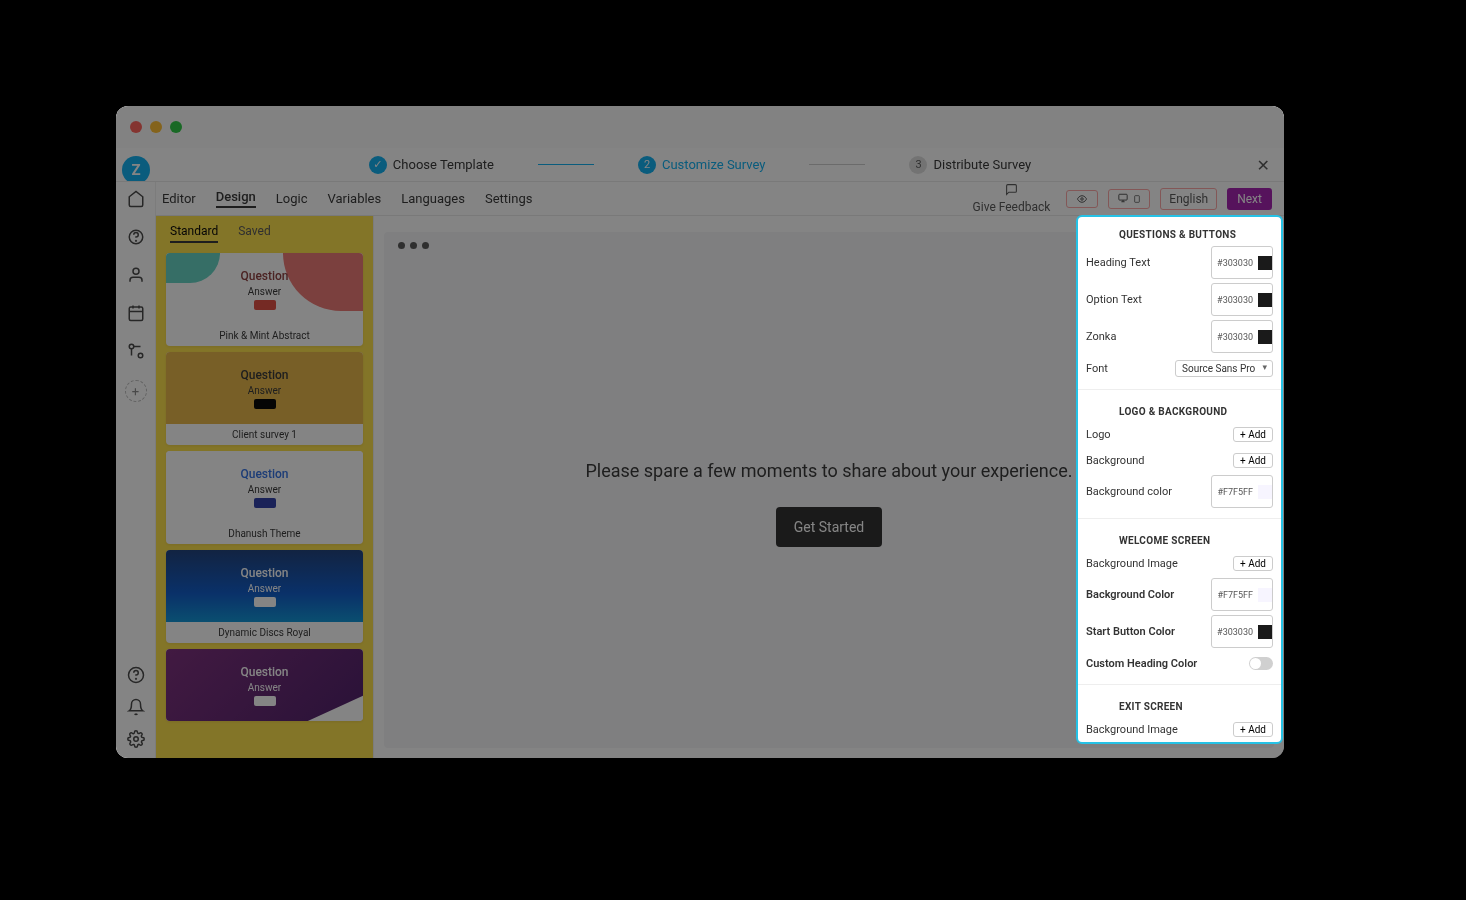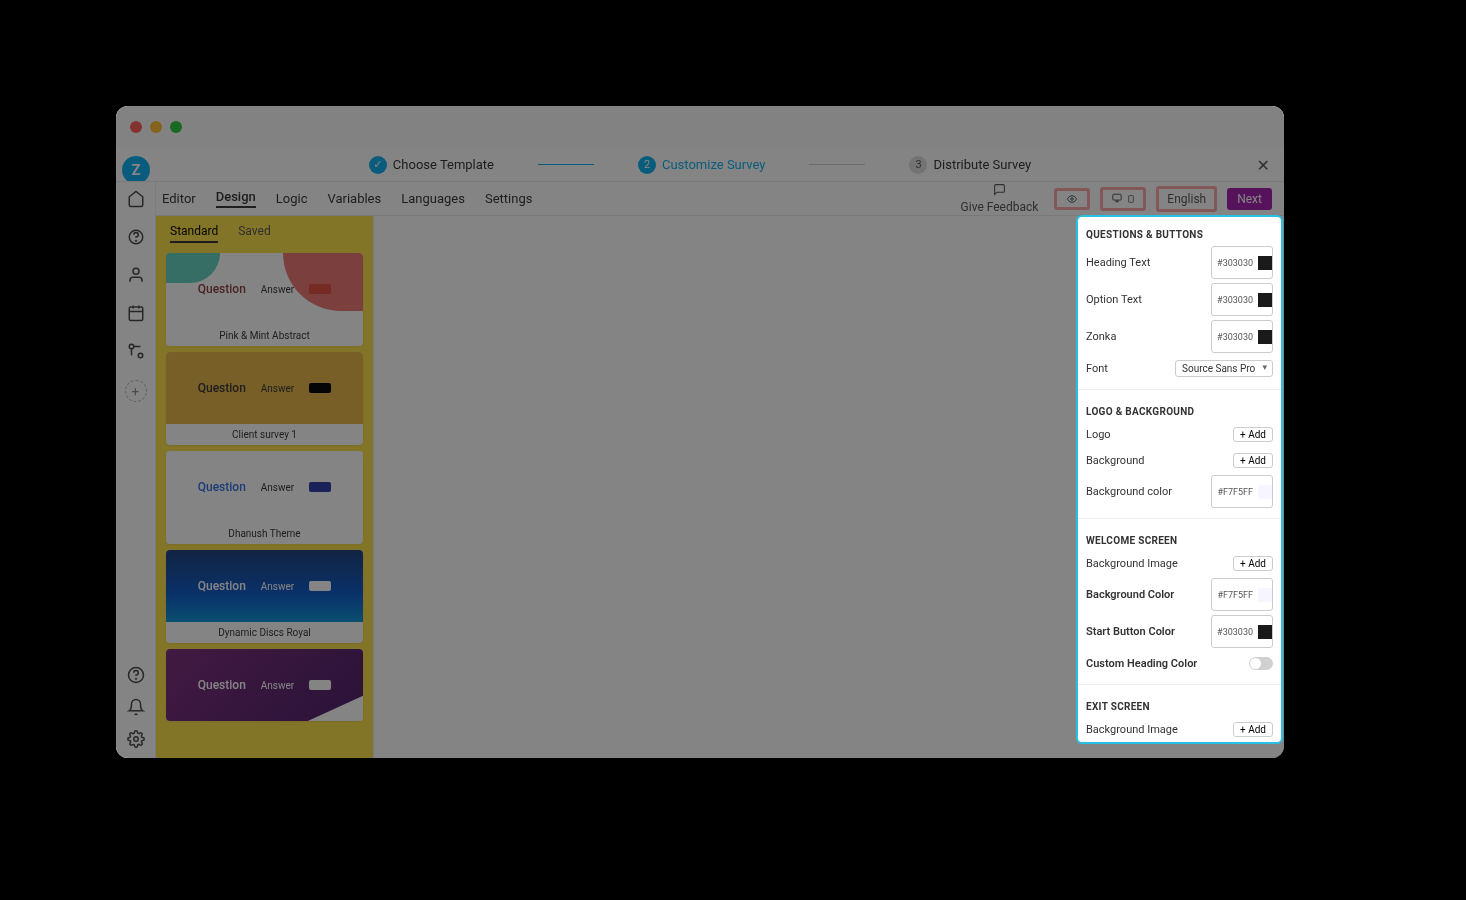--- a/index.html
+++ b/index.html
@@ -19,37 +19,37 @@
   .step.active .step-num { background: #0aaef0; }
   .step.active { color: #0aaef0; }
   .step-line { width: 56px; height: 1px; background: #ccc; }
   .step-line.blue { background: #0aaef0; }
   .close-x { position: absolute; right: 14px; top: 8px; font-size: 16px; color: #555; cursor: pointer; }
 
   .toolbar-row { height: 34px; display: flex; align-items: center; border-bottom: 1px solid #e8e8e8; padding: 0 12px 0 46px; gap: 20px; font-size: 13px; color: #333; }
   .toolbar-row .tab.active { font-weight: 500; border-bottom: 2px solid #333; padding-bottom: 2px; }
   .toolbar-right { margin-left: auto; display: flex; align-items: center; gap: 10px; font-size: 12px; color: #555; }
   .tb-item { display: flex; align-items: center; gap: 4px; padding: 3px 6px; border-radius: 3px; flex-direction: column; }
-  .tb-box { border: 3px solid #fca5a5; border-radius: 3px; padding: 3px 8px; }
+  .tb-box { border: 1px solid #fca5a5; border-radius: 3px; padding: 3px 8px; }
   .btn-next { background: #a21caf; color: #fff; border-radius: 3px; padding: 4px 10px; font-size: 12px; border: none; }
 
   .left-rail { position: absolute; left: 0; top: 76px; bottom: 0; width: 40px; background: #fff; border-right: 1px solid #eee; display: flex; flex-direction: column; align-items: center; padding-top: 8px; gap: 20px; }
   .rail-top { display: flex; flex-direction: column; gap: 20px; align-items: center; }
   .rail-spacer { flex: 1; }
   .rail-bottom { display: flex; flex-direction: column; gap: 14px; align-items: center; padding-bottom: 10px; }
   .rail-icon { width: 18px; height: 18px; color: #444; }
   .logo-circle { position: absolute; left: 6px; top: 50px; width: 28px; height: 28px; border-radius: 50%; background: #0aaef0; color: #fff; display: flex; align-items: center; justify-content: center; font-weight: 700; font-size: 15px; }
   .plus-circ { width: 22px; height: 22px; border-radius: 50%; border: 1px dashed #bbb; display: flex; align-items: center; justify-content: center; font-size: 13px; color: #888; }
 
   .sidebar-themes { position: absolute; left: 40px; top: 110px; width: 218px; bottom: 0; background: #fde047; border-right: 1px solid #eee; display: flex; flex-direction: column; }
   .theme-tabs { display: flex; gap: 20px; padding: 8px 14px 6px; font-size: 12px; color: #555; }
   .theme-tabs .active { color: #000; border-bottom: 2px solid #333; padding-bottom: 3px; }
   .theme-list { flex: 1; overflow: hidden; padding: 4px 10px; display: flex; flex-direction: column; gap: 6px; }
   .theme-card { background: #fff; border-radius: 4px; overflow: hidden; box-shadow: 0 1px 3px rgba(0,0,0,0.08); font-size: 10px; text-align: center; color: #333; }
-  .theme-preview { height: 72px; position: relative; display: flex; flex-direction: row; align-items: center; justify-content: center; gap: 15px; }
+  .theme-preview { height: 72px; position: relative; display: flex; flex-direction: column; align-items: center; justify-content: center; gap: 3px; }
   .theme-preview .q { font-size: 12px; font-weight: 500; }
   .theme-preview .a { font-size: 10px; }
   .theme-preview .btn-swatch { width: 22px; height: 10px; border-radius: 2px; }
   .theme-label { padding: 5px 4px; font-size: 10px; }
 
   .tp1 { background: #fff; }
   .tp1::before { content: ''; position: absolute; left: 0; top: 0; width: 54px; height: 30px; background: #62d2c3; border-bottom-right-radius: 40px; }
   .tp1::after { content: ''; position: absolute; right: 0; top: 0; width: 80px; height: 58px; background: #ed7672; border-bottom-left-radius: 60px; }
   .tp1 .q { color: #8b3a3a; position: relative; z-index: 1; }
   .tp1 .btn-swatch { background: #e04a3e; position: relative; z-index: 1; }
@@ -76,21 +76,21 @@
   .next-circle { position: absolute; right: 10px; top: 10px; width: 20px; height: 20px; border: 1px solid #aaa; border-radius: 50%; display: flex; align-items: center; justify-content: center; font-size: 11px; color: #555; }
   .canvas-main { flex: 1; display: flex; flex-direction: column; align-items: center; justify-content: center; gap: 26px; }
   .canvas-title { font-size: 18px; color: #333; }
   .get-started-btn { background: #2a2a2a; color: #fff; border: none; border-radius: 4px; padding: 12px 18px; font-size: 14px; }
   .canvas-footer { position: absolute; right: 14px; bottom: 8px; text-align: right; font-size: 9px; color: #888; line-height: 1.2; }
 
   
   .look-panel { position: absolute; right: 1px; top: 109px; width: 207px; bottom: 14px; background: #fff; border: 2px solid #25c2e6; border-radius: 6px; overflow: hidden; font-size: 11px; color: #333; z-index: 40; }
   .lp-header { background: #efefef; padding: 8px 10px; font-weight: 600; font-size: 12px; }
   .lp-body { padding: 6px 8px 10px; display: flex; flex-direction: column; gap: 4px; overflow: hidden; }
-  .lp-section-title { font-size: 10px; font-weight: 700; color: #333; letter-spacing: 0.3px; margin-top: 6px; margin-bottom: 2px; }
+  .lp-section-title { font-size: 10px; font-weight: 700; color: #333; letter-spacing: 0.3px; margin-top: 6px; margin-bottom: 2px; margin-left: 33px; }
   .lp-row { display: flex; align-items: center; justify-content: space-between; min-height: 22px; }
   .lp-row .lbl { font-size: 11px; color: #333; }
   .lp-row .lbl.bold { font-weight: 600; }
   .color-chip { display: flex; align-items: center; border: 1px solid #ccc; border-radius: 3px; overflow: hidden; height: 33px; }
   .color-chip .hex { font-size: 9px; padding: 0 5px; color: #555; }
   .color-chip .sw { width: 14px; height: 14px; }
   .add-btn { border: 1px solid #ccc; border-radius: 3px; font-size: 10px; padding: 1px 6px; background: #fff; }
   .font-select { border: 1px solid #ccc; border-radius: 3px; font-size: 10px; padding: 2px 16px 2px 6px; background: #fff; position: relative; width: 98px; text-align: left; }
   .font-select::after { content: '▾'; position: absolute; right: 5px; top: 1px; font-size: 9px; color: #666; }
   .toggle { width: 24px; height: 13px; background: #d0d0d0; border-radius: 7px; position: relative; }
@@ -255,20 +255,36 @@
       <div class="theme-card">
         <div class="theme-preview tp5">
           <span class="q">Question</span>
           <span class="a">Answer</span>
           <span class="btn-swatch"></span>
         </div>
       </div>
     </div>
   </div>
 
+  <div class="canvas-area">
+    <div class="canvas-dots">
+        <span></span>
+        <span></span>
+        <span></span>
+      </div>
+    <div class="next-circle">›</div>
+    <div class="canvas-main">
+      <div class="canvas-title">Please spare a few moments to share about your experience.</div>
+      <button class="get-started-btn">Get Started</button>
+    </div>
+    <div class="canvas-footer">
+      <div>Powered by</div>
+      <div>Zonka Feedback</div>
+    </div>
+  </div>
 
   <div class="dim-overlay"></div>
 
   <div class="look-panel">
     <div class="lp-body">
       <div class="lp-section-title">QUESTIONS &amp; BUTTONS</div>
 
       <div class="lp-row">
         <span class="lbl">Heading Text</span>
         <span class="color-chip">

